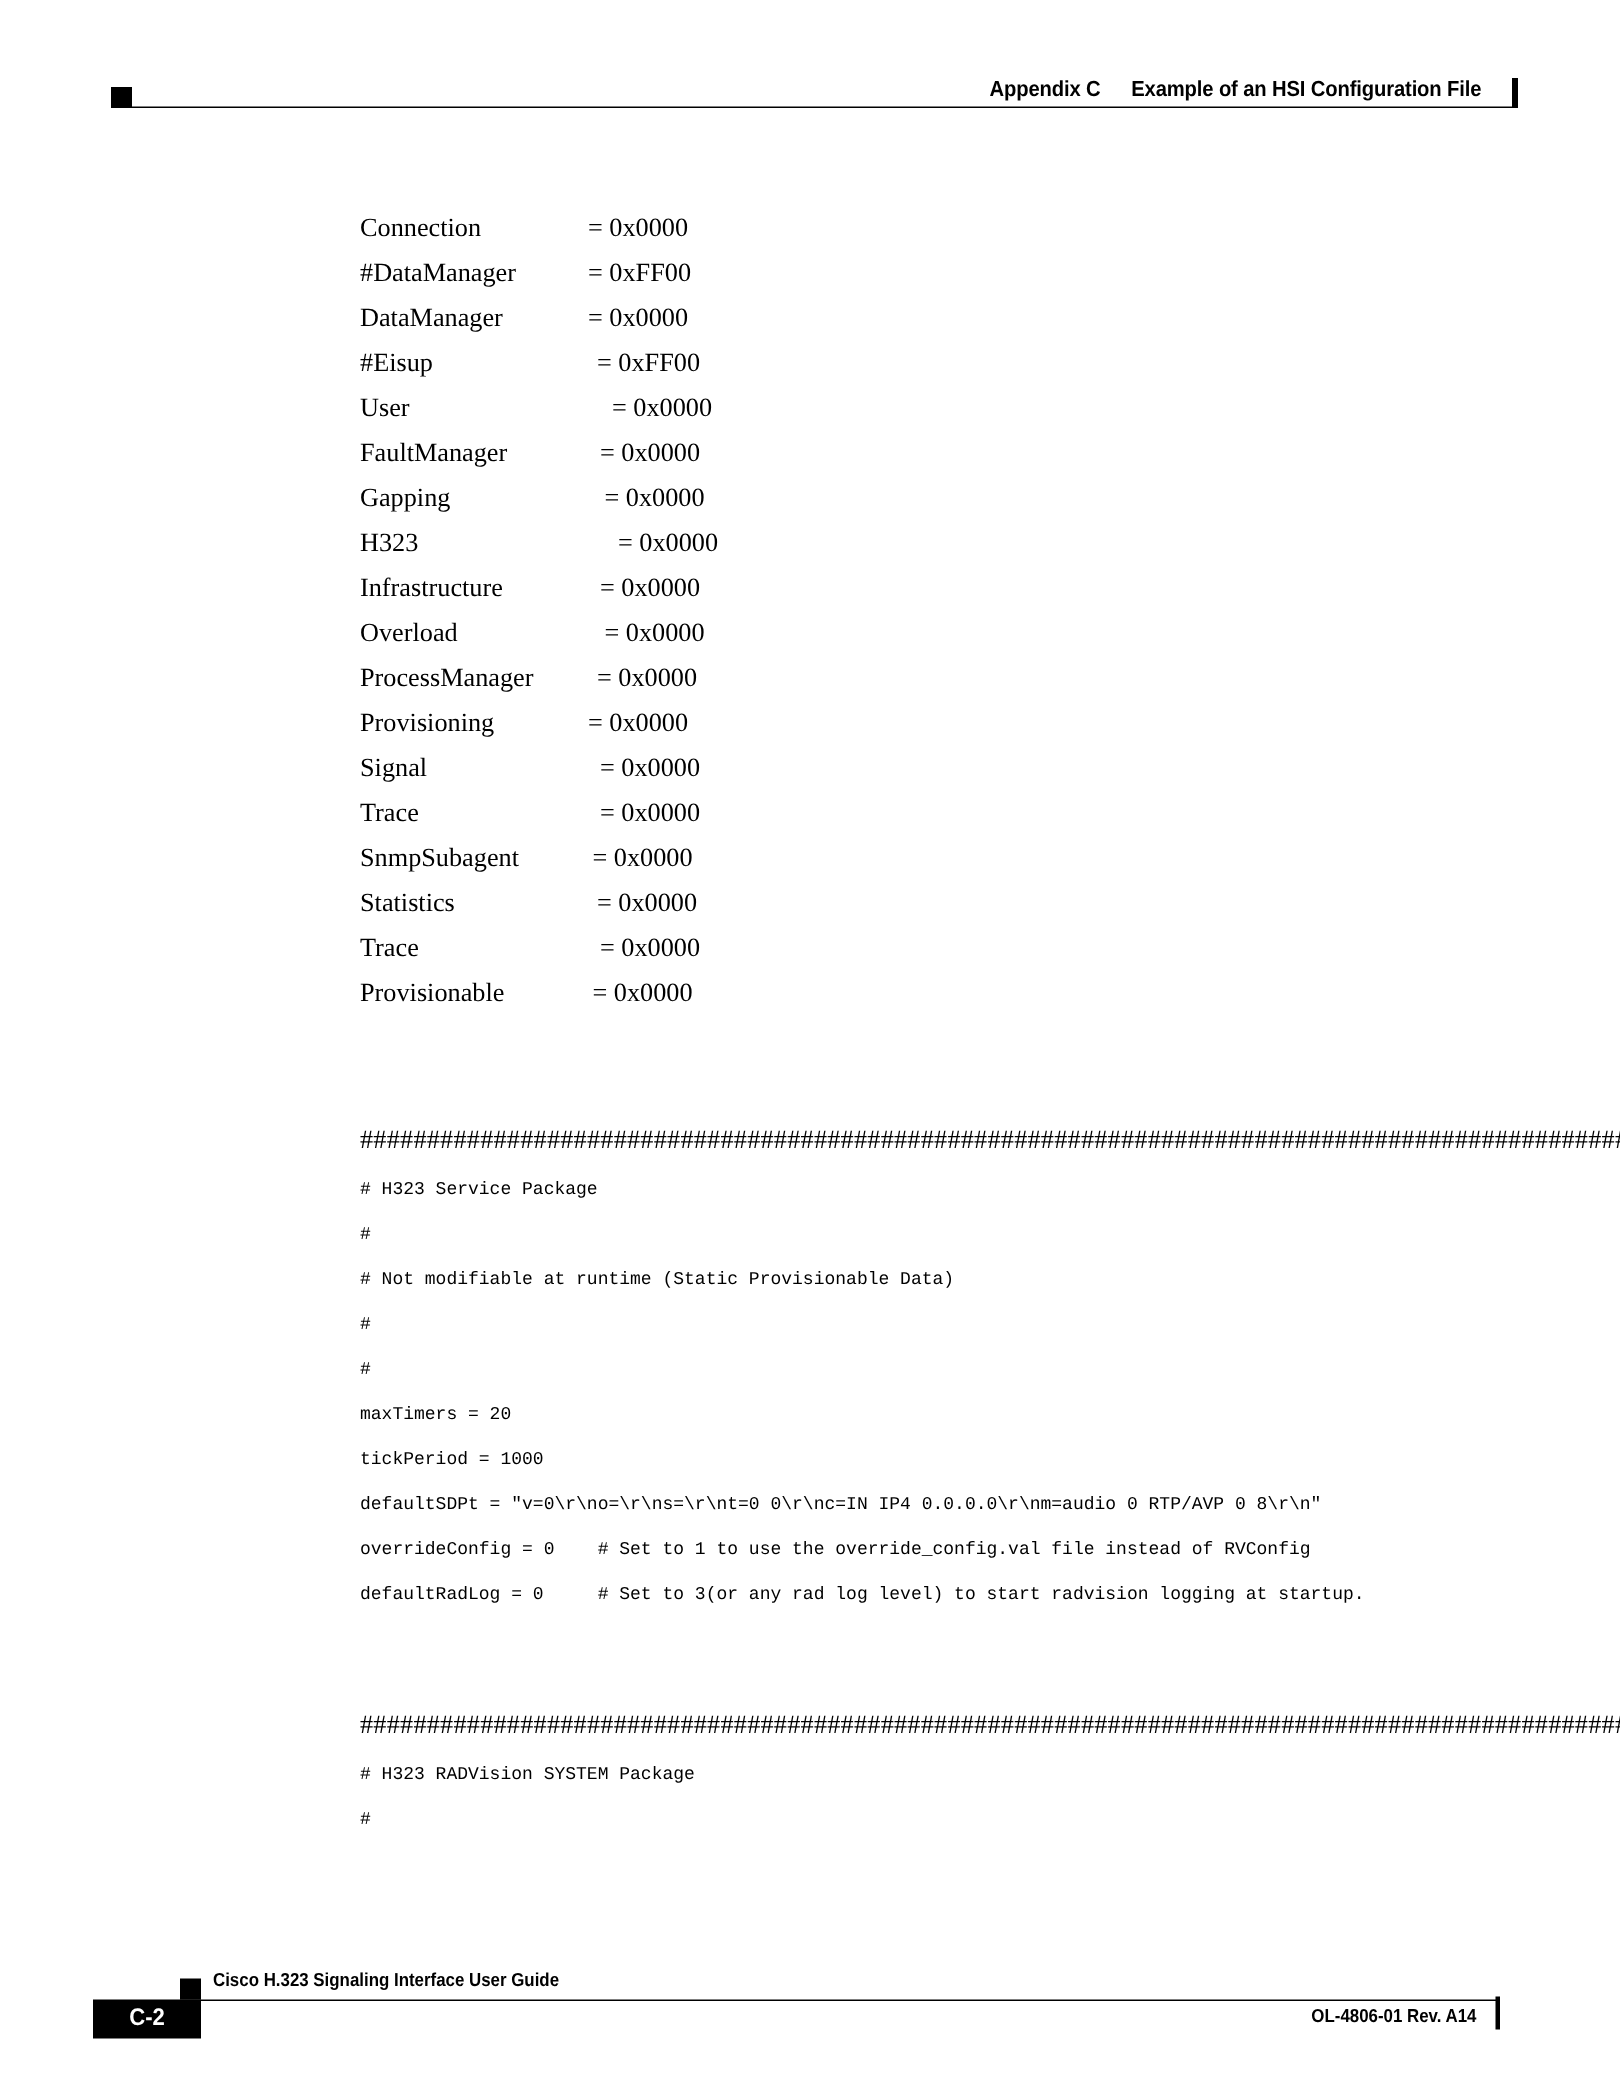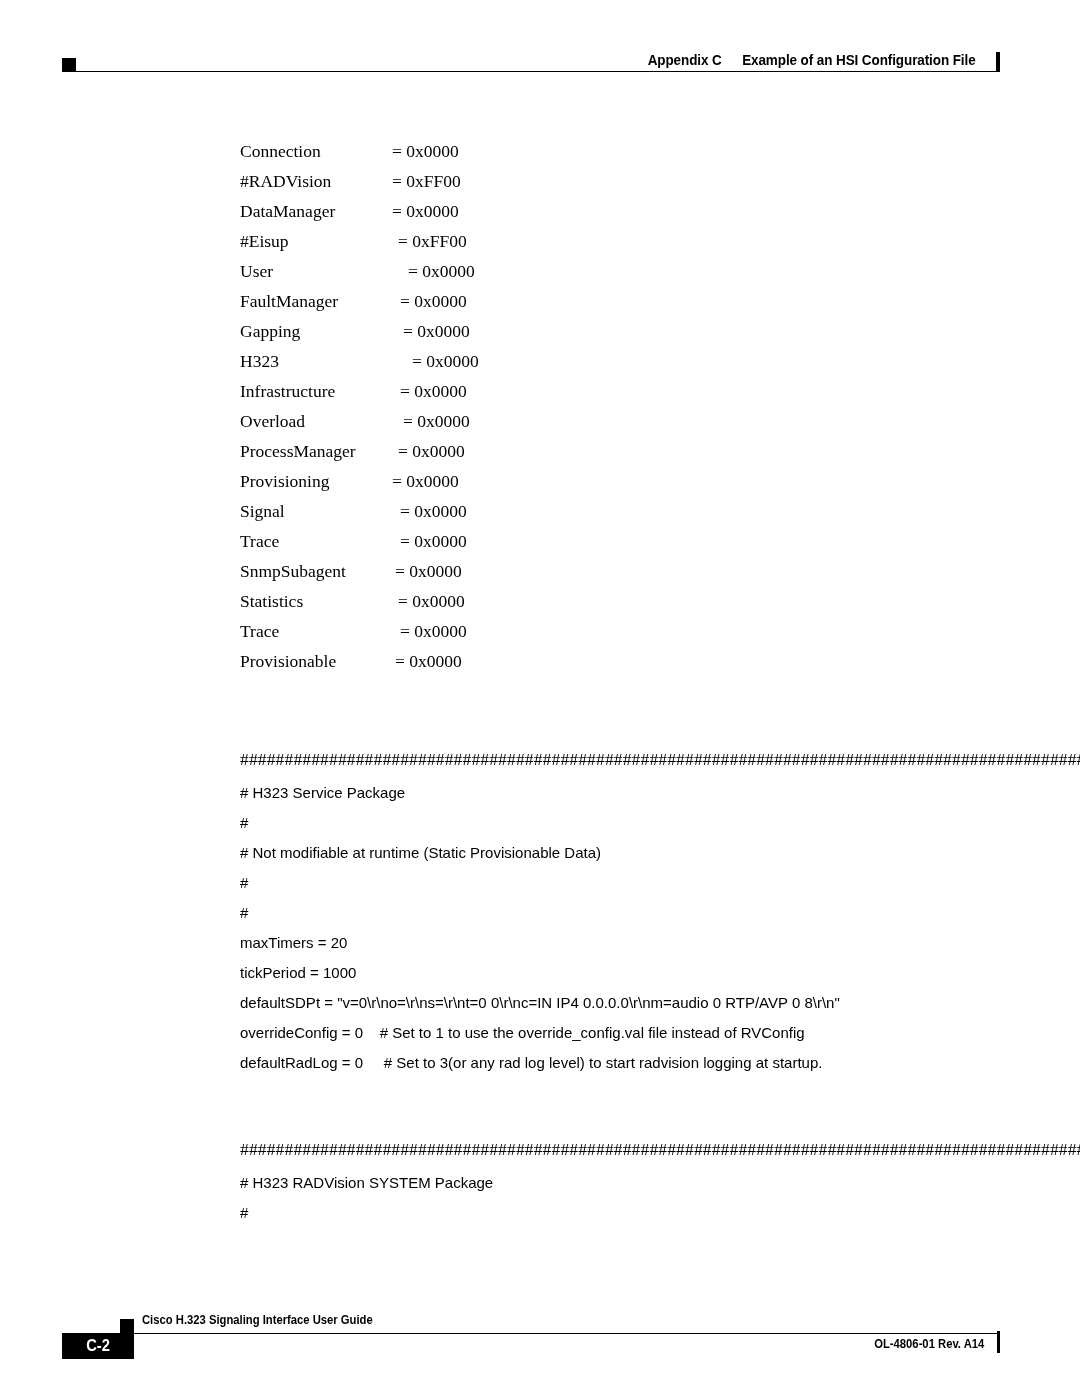--- a/index.html
+++ b/index.html
@@ -13,21 +13,21 @@
     position: relative;
     font-family: "Liberation Serif", serif;
     color: #000000;
     overflow: hidden;
   }
 
   
   #page-header {
     position: absolute;
     top: 48px;
-    left: 62px;
+    left: 74px;
     width: 938px;
     height: 28px;
   }
   #page-header .hdr-rule {
     position: absolute;
     left: 0;
     bottom: 4px;
     width: 100%;
     height: 1px;
     background: #000000;
@@ -97,22 +97,22 @@
     line-height: 22px;
     letter-spacing: 0.15px;
     white-space: pre;
     word-break: break-all;
     overflow-wrap: anywhere;
     width: 775px;
   }
 
   .comment-line,
   .cfg-line {
-    font-family: Liberation Sans, sans-serif;
-    font-size: 15px;
+    font-family: Liberation Mono, monospace;
+    font-size: 12px;
     line-height: 30px;
     white-space: pre;
   }
 
   
   #page-footer {
     position: absolute;
     left: 62px;
     bottom: 36px;
     width: 938px;
@@ -199,21 +199,21 @@
 </div>
 
 <div id="content">
 
   <div>
     <div class="kv-row">
       <span class="kv-key">Connection</span>
       <span class="kv-val" style="left:152px">= 0x0000</span>
     </div>
     <div class="kv-row">
-      <span class="kv-key">#RADVision</span>
+      <span class="kv-key">#DataManager</span>
       <span class="kv-val" style="left:152px">= 0xFF00</span>
     </div>
     <div class="kv-row">
       <span class="kv-key">DataManager</span>
       <span class="kv-val" style="left:152px">= 0x0000</span>
     </div>
     <div class="kv-row">
       <span class="kv-key">#Eisup</span>
       <span class="kv-val" style="left:158px">= 0xFF00</span>
     </div>

